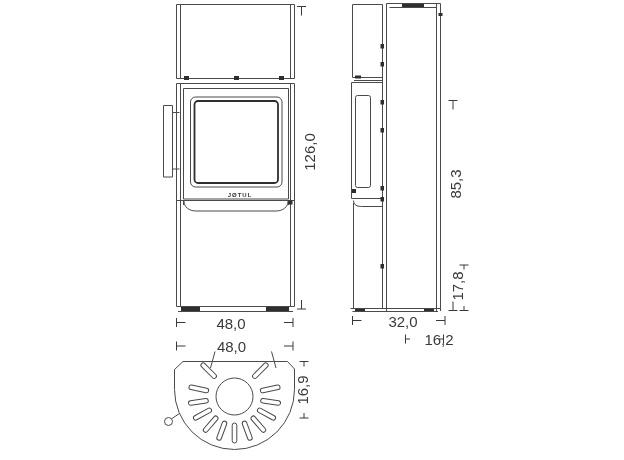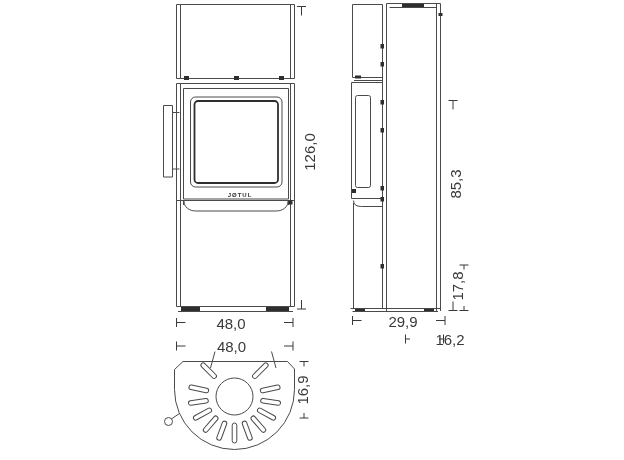--- a/index.html
+++ b/index.html
@@ -138,22 +138,22 @@
       <path class="tick" d="M352.5 316 V325 M352.5 320.5 H361.5 M436 320.5 H445 M445 316 V325"></path>
       <path class="tick" d="M405.5 334.5 V343.5 M405.5 339 H410 M439 339 H443.5 M443.5 334.5 V343.5"></path>
       <path class="tick" d="M448.5 100.5 H457.5 M453 100.5 V109.5 M453 301.5 V310.5 M448.5 310.5 H457.5"></path>
       <path class="tick" d="M459.5 265 H468.5 M464 265 V269.5 M464 306 V310.5 M459.5 310.5 H468.5"></path>
       <path class="tick" d="M299.5 361.5 H308.5 M304 361.5 V366.5 M304 413 V418 M299.5 418 H308.5"></path>
     </g>
   </svg>
 
   <div class="dim" style="left:231px;top:322.5px">48,0</div>
   <div class="dim rot" style="left:309px;top:152px">126,0</div>
-  <div class="dim" style="left:403px;top:320.5px">29,9</div>
-  <div class="dim" style="left:450px;top:339px">16,2</div>
+  <div class="dim" style="left:403px;top:320.5px">32,0</div>
+  <div class="dim" style="left:439px;top:339px">16,2</div>
   <div class="dim rot" style="left:455px;top:184px">85,3</div>
   <div class="dim rot" style="left:457px;top:286px">17,8</div>
   <div class="dim" style="left:231.5px;top:346px">48,0</div>
   <div class="dim rot" style="left:302px;top:390px">16,9</div>
 
   <div class="logo" style="left:240px;top:194.5px">JØTUL</div>
 
 </div>
 
 </body></html>

